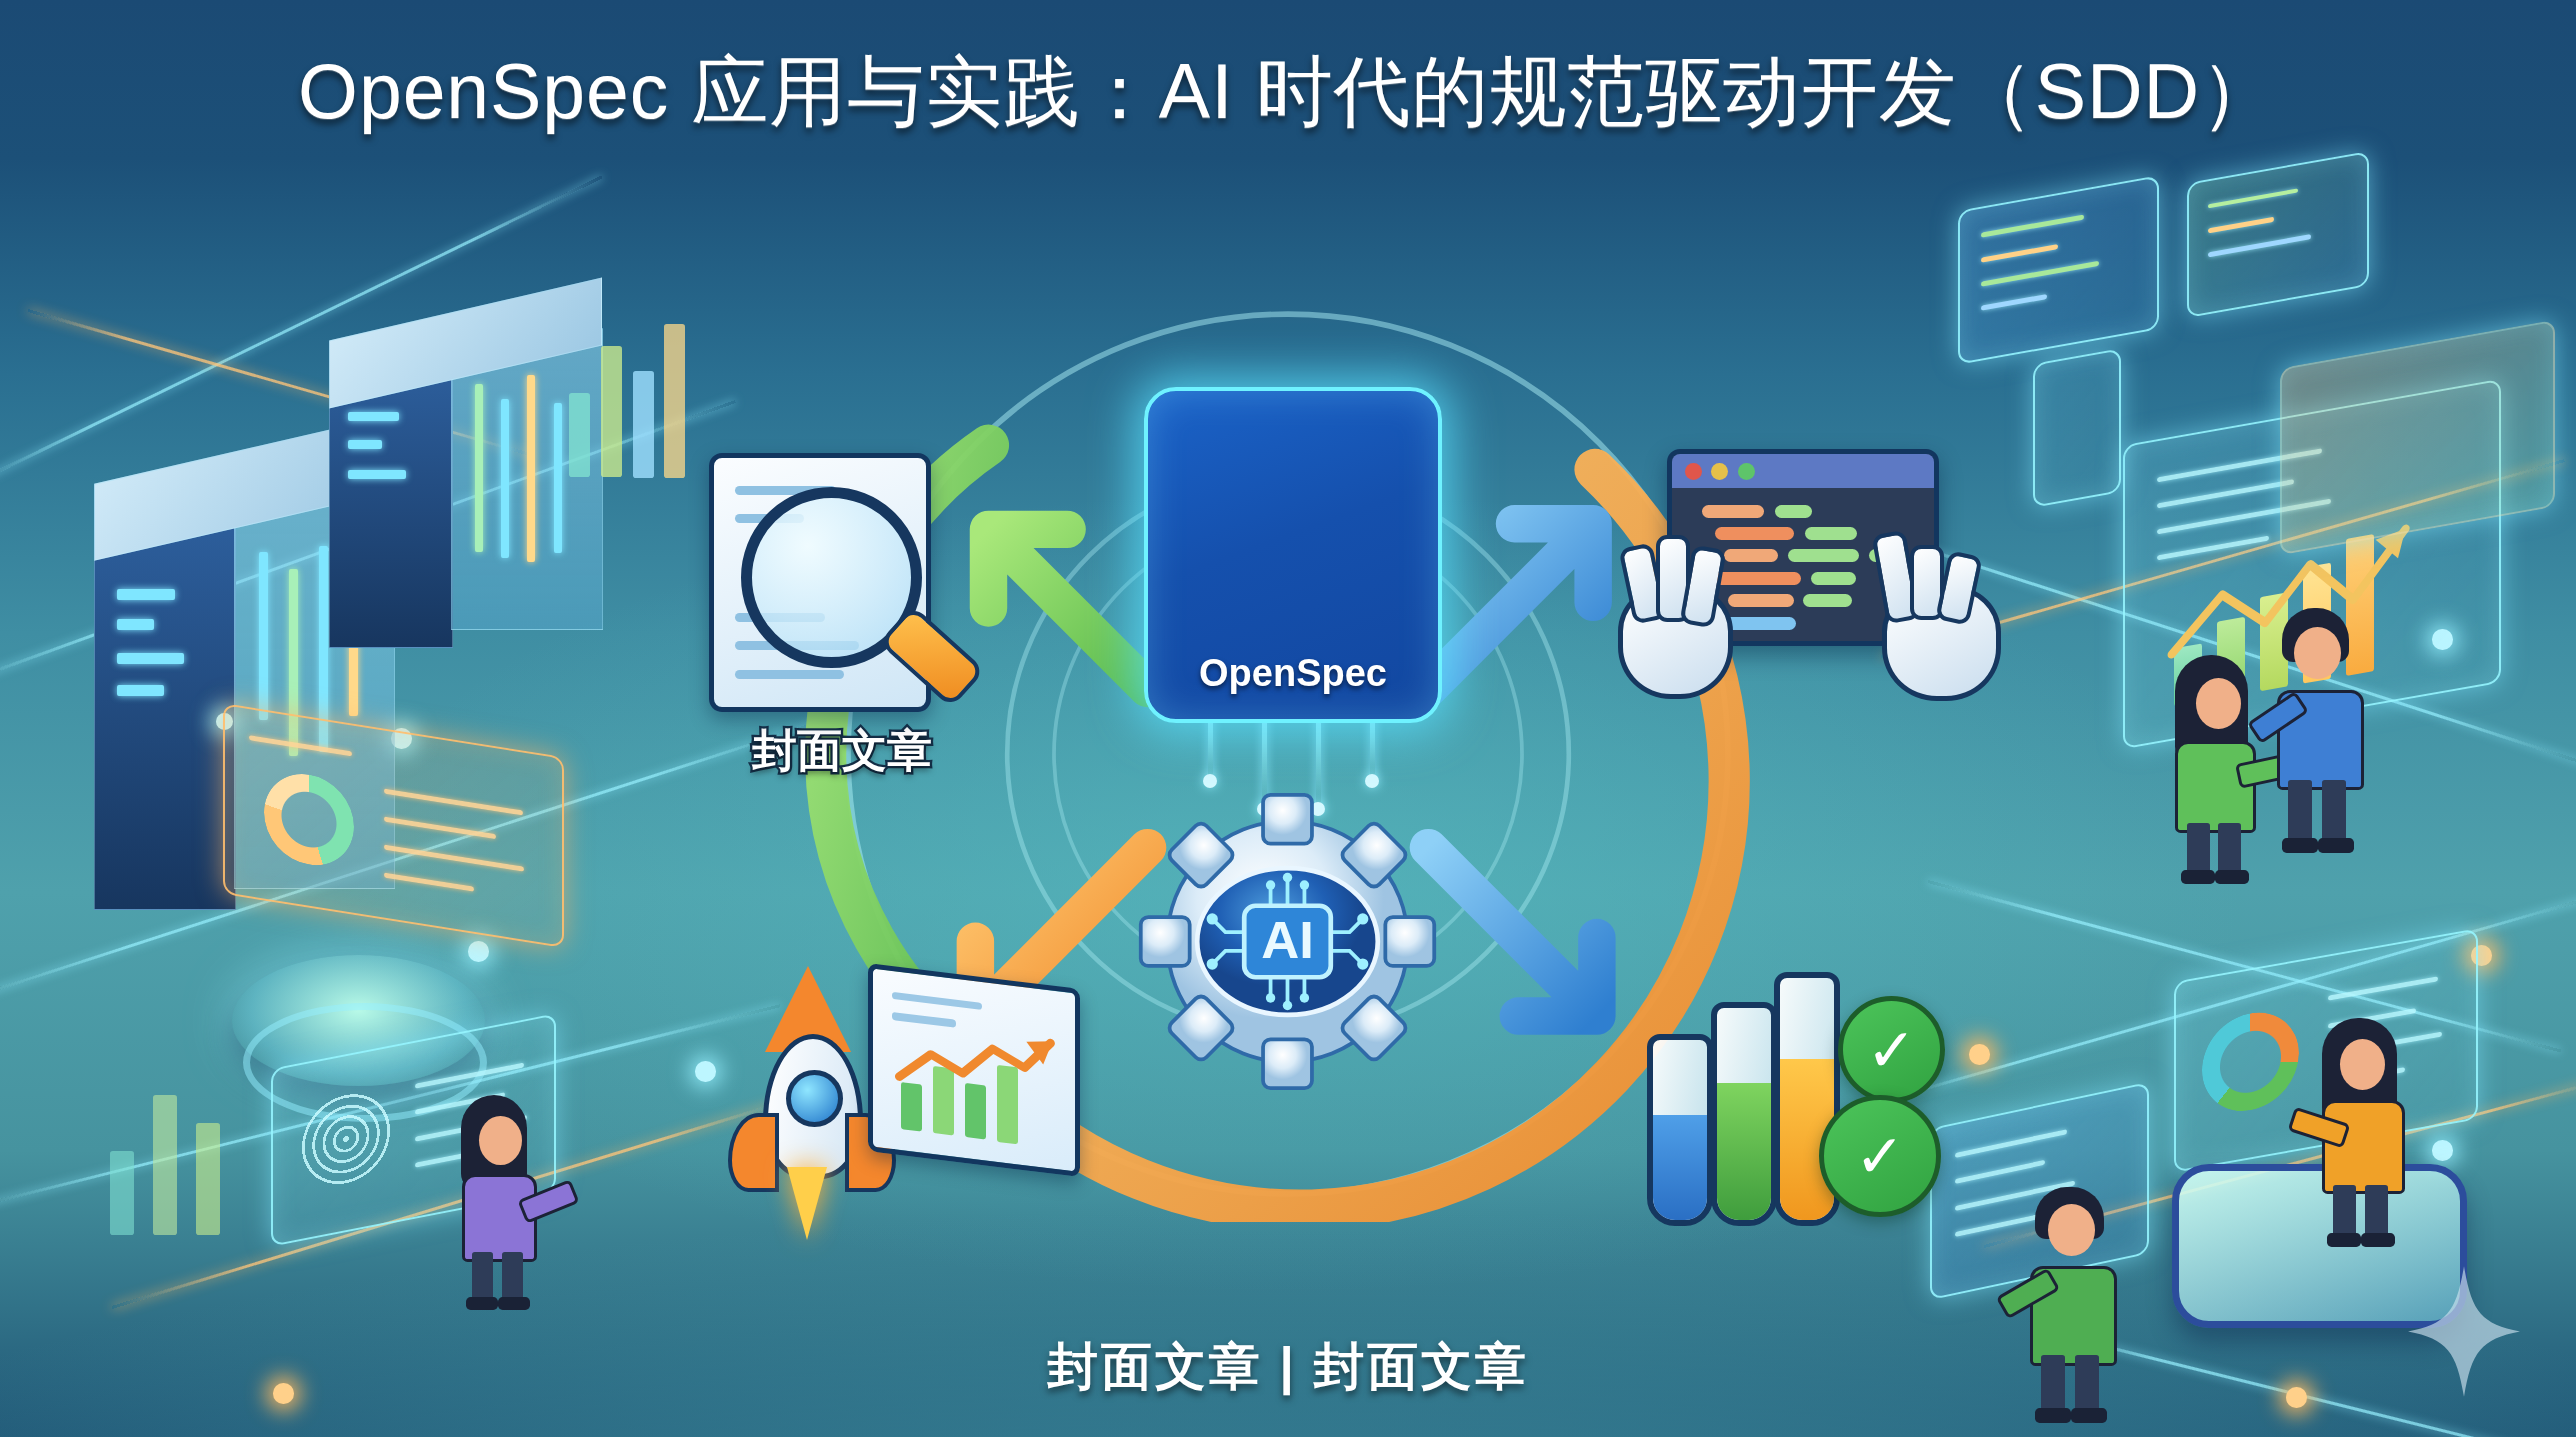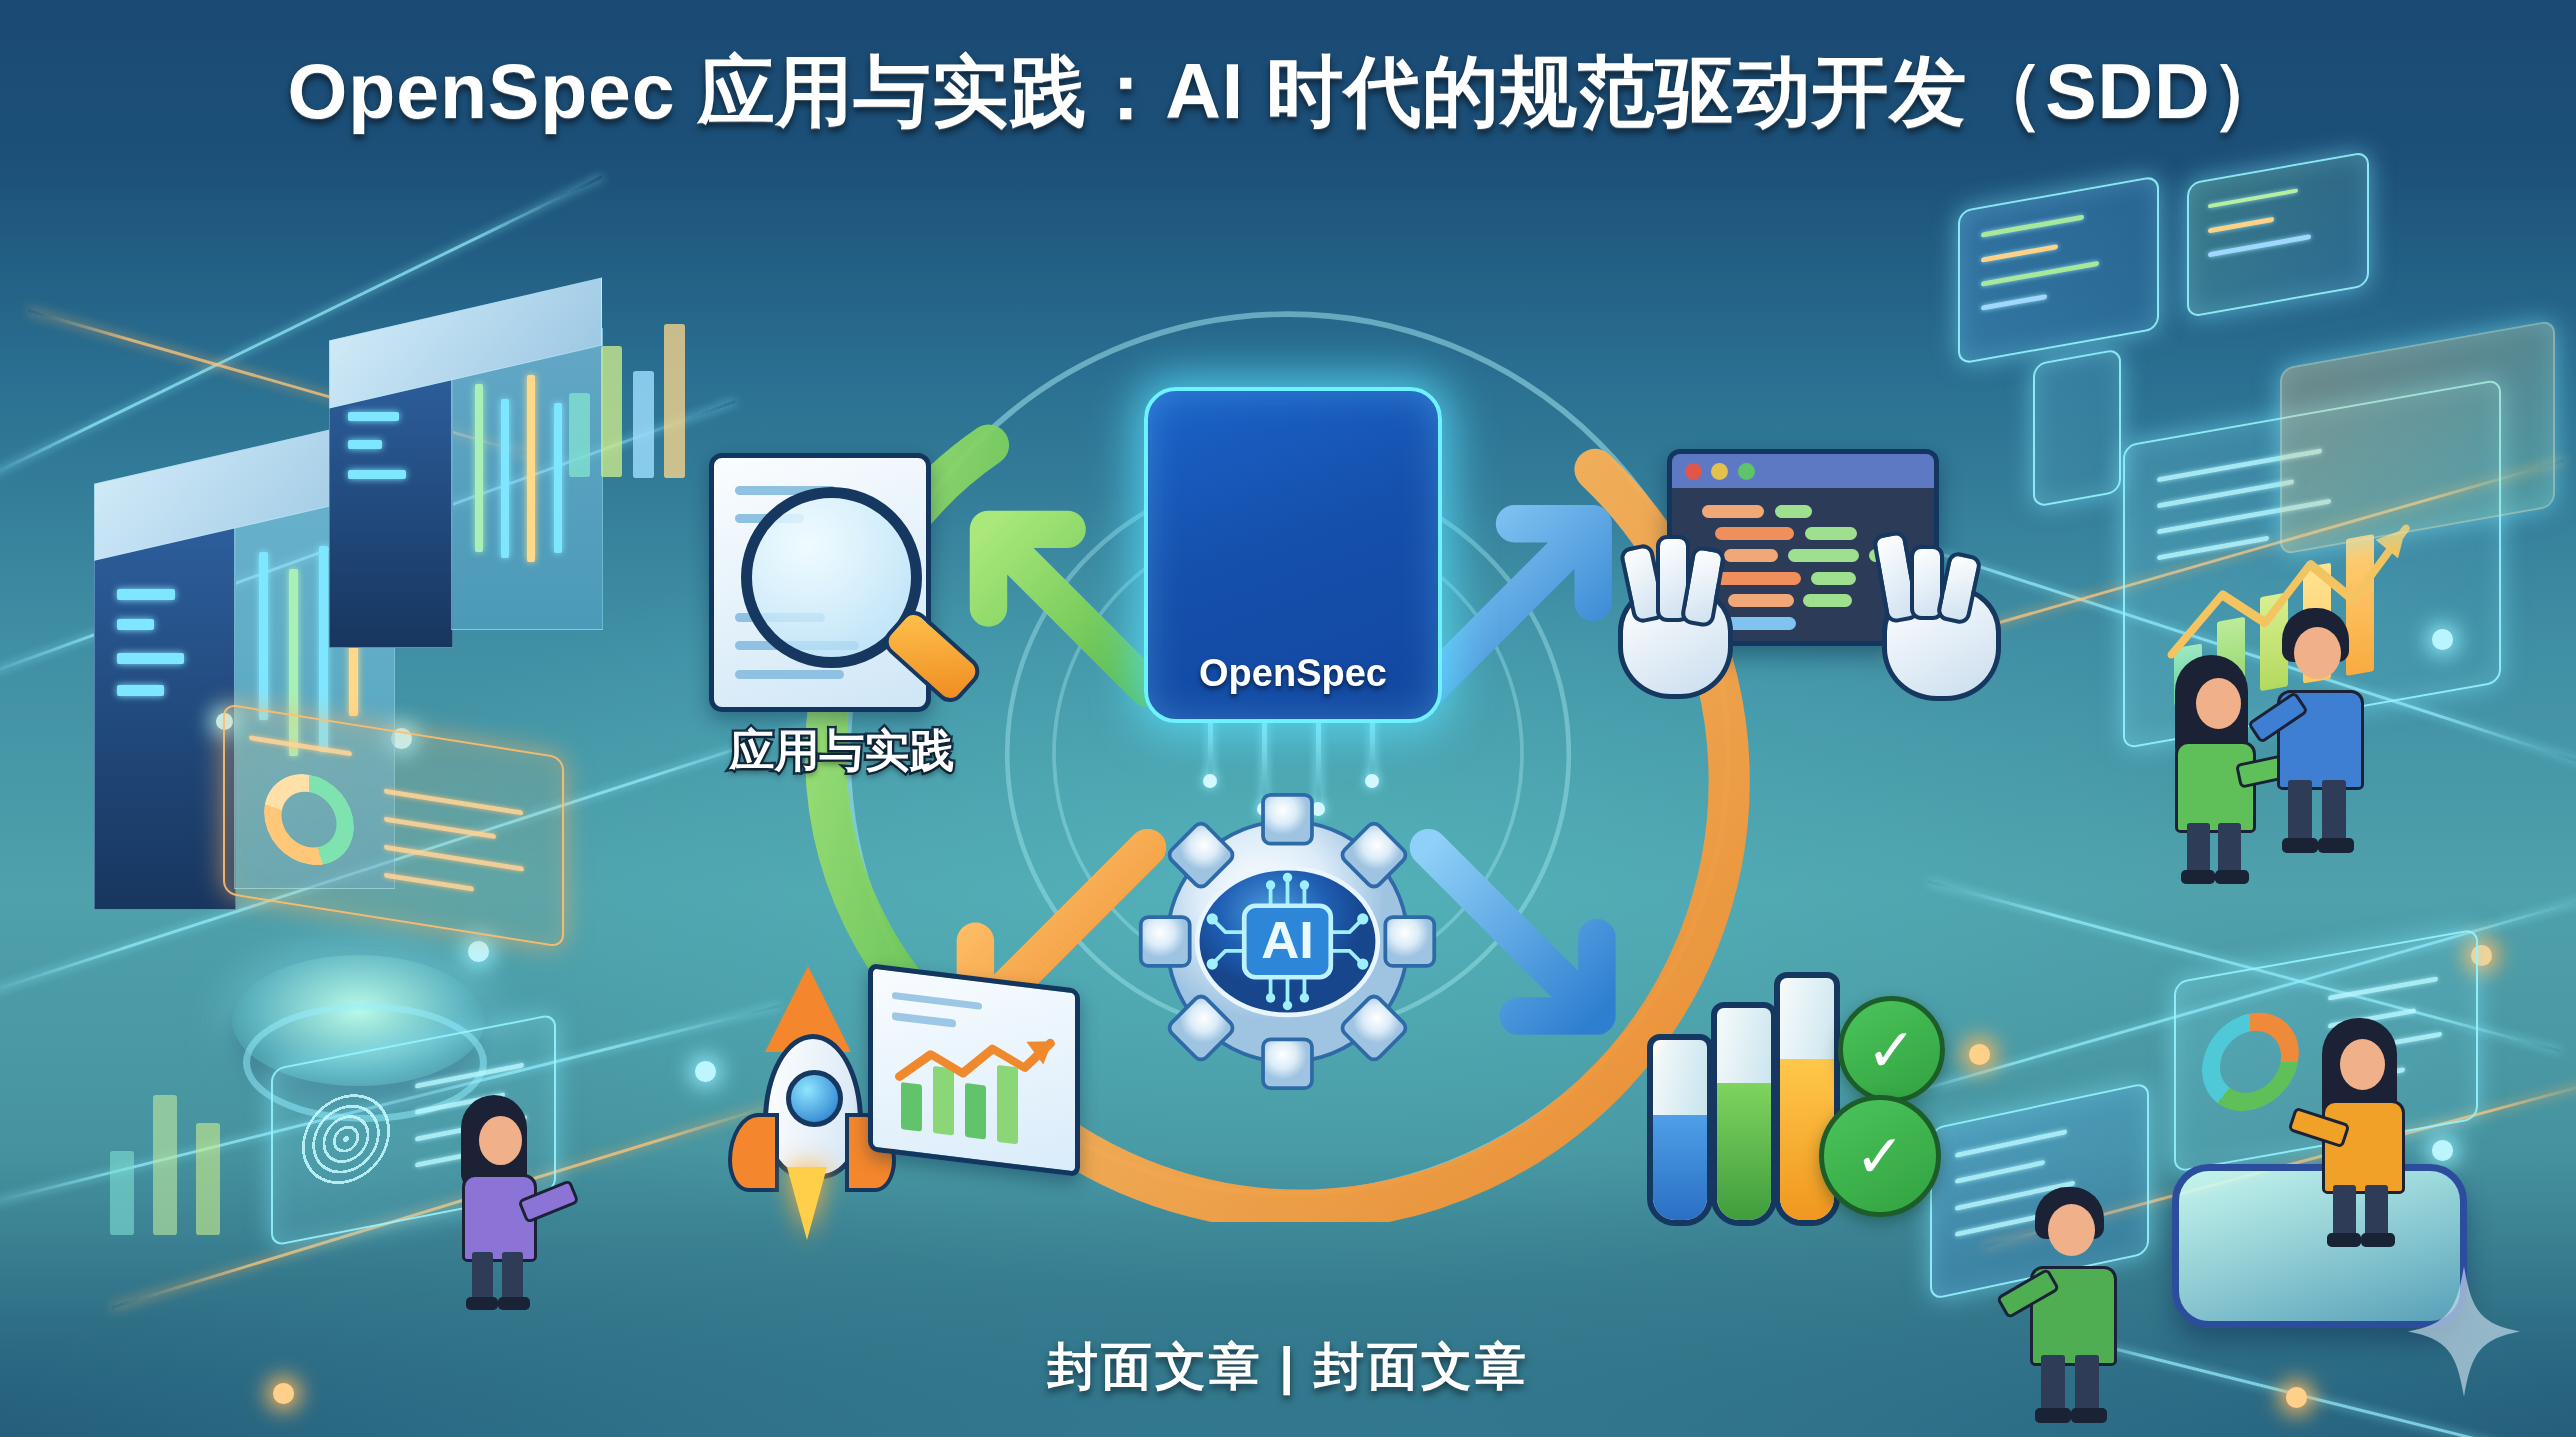--- a/index.html
+++ b/index.html
@@ -48,21 +48,21 @@
   .person{position:absolute;}
   .p-head{position:absolute;border-radius:50%;background:#f0b089;}
   .p-hair{position:absolute;background:#1c2236;}
   .p-body{position:absolute;border-radius:13px 13px 5.6px 5.6px;}
   .p-leg{position:absolute;background:#2e3c58;border-radius:2.8px;}
   .p-arm{position:absolute;border-radius:5.6px;}
   .p-shoe{position:absolute;background:#1a2236;border-radius:4.7px;}
 
   
   .titles{position:absolute;left:0;right:0;top:41px;text-align:center;z-index:30;}
-  .t-main{font-size:77px;font-weight:bold;color:#fff;letter-spacing:0.9px;
+  .t-main{font-size:77px;font-weight:normal;color:#fff;letter-spacing:0.9px;
     text-shadow:0 4.7px 7.5px rgba(0,0,0,.55),0 0.9px 0 rgba(255,255,255,.35);}
   .t-sub{margin-top:17px;font-size:43px;font-weight:bold;color:#f2f8fc;
     text-shadow:0 3.7px 6.6px rgba(0,0,0,.5);}
 
   
   .ring-wrap{position:absolute;left:50%;top:754px;transform:translate(-50%,-50%);
     width:1161px;height:936px;z-index:12;}
 
   
   .spec-card{position:absolute;left:1144px;top:387px;width:290px;height:328px;z-index:22;
@@ -467,21 +467,21 @@
       <div class="artdoc" style="left:54px;top:13px;width:212px;height:249px;">
         <div class="ln" style="left:20.6px;top:28px;width:101px;"></div>
         <div class="ln" style="left:20.6px;top:56px;width:69px;"></div>
         <div class="ln" style="left:20.6px;top:155px;width:90px;"></div>
         <div class="ln" style="left:20.6px;top:183px;width:124px;"></div>
         <div class="ln" style="left:20.6px;top:212px;width:109px;"></div>
       </div>
       <div class="mag-ring" style="left:86px;top:47px;width:159px;height:159px;"></div>
       <div class="mag-handle" style="left:228px;top:191px;width:90px;height:43px;transform:rotate(42deg);"></div>
     </div>
-    <div class="q-label">应用与实践</div>
+    <div class="q-label">封面文章</div>
   </div>
 
   <div class="quad" style="left:1573px;top:440px;width:431px;">
     <div style="position:relative;height:281px;">
       <div class="editor" style="left:94px;top:9.4px;width:262px;height:187px;">
         <div class="ed-bar"></div>
         <div class="dot" style="left:13px;background:#e0564b;"></div>
         <div class="dot" style="left:39px;background:#e5c04a;"></div>
         <div class="dot" style="left:66px;background:#5ec46a;"></div>
         <div class="code" style="left:30px;top:51px;width:62px;background:#f0a878;"></div>

